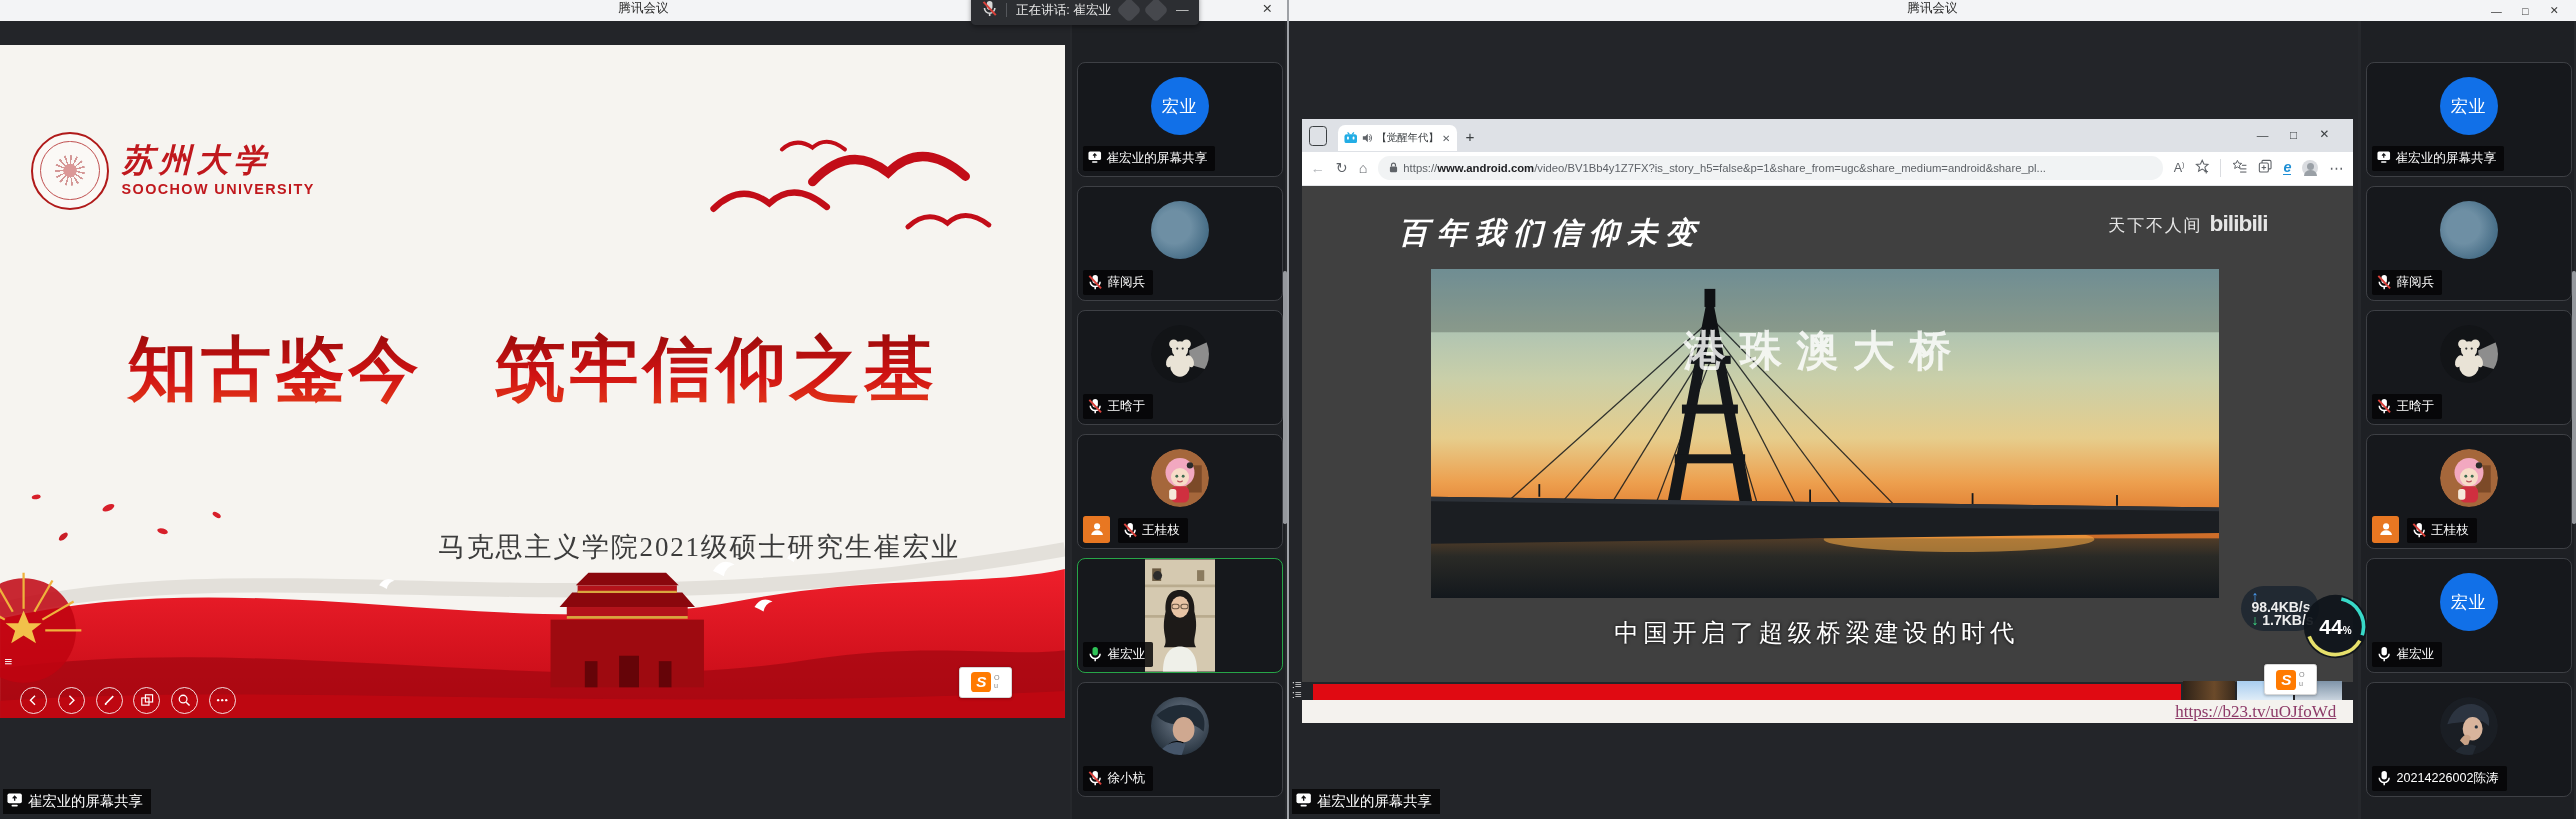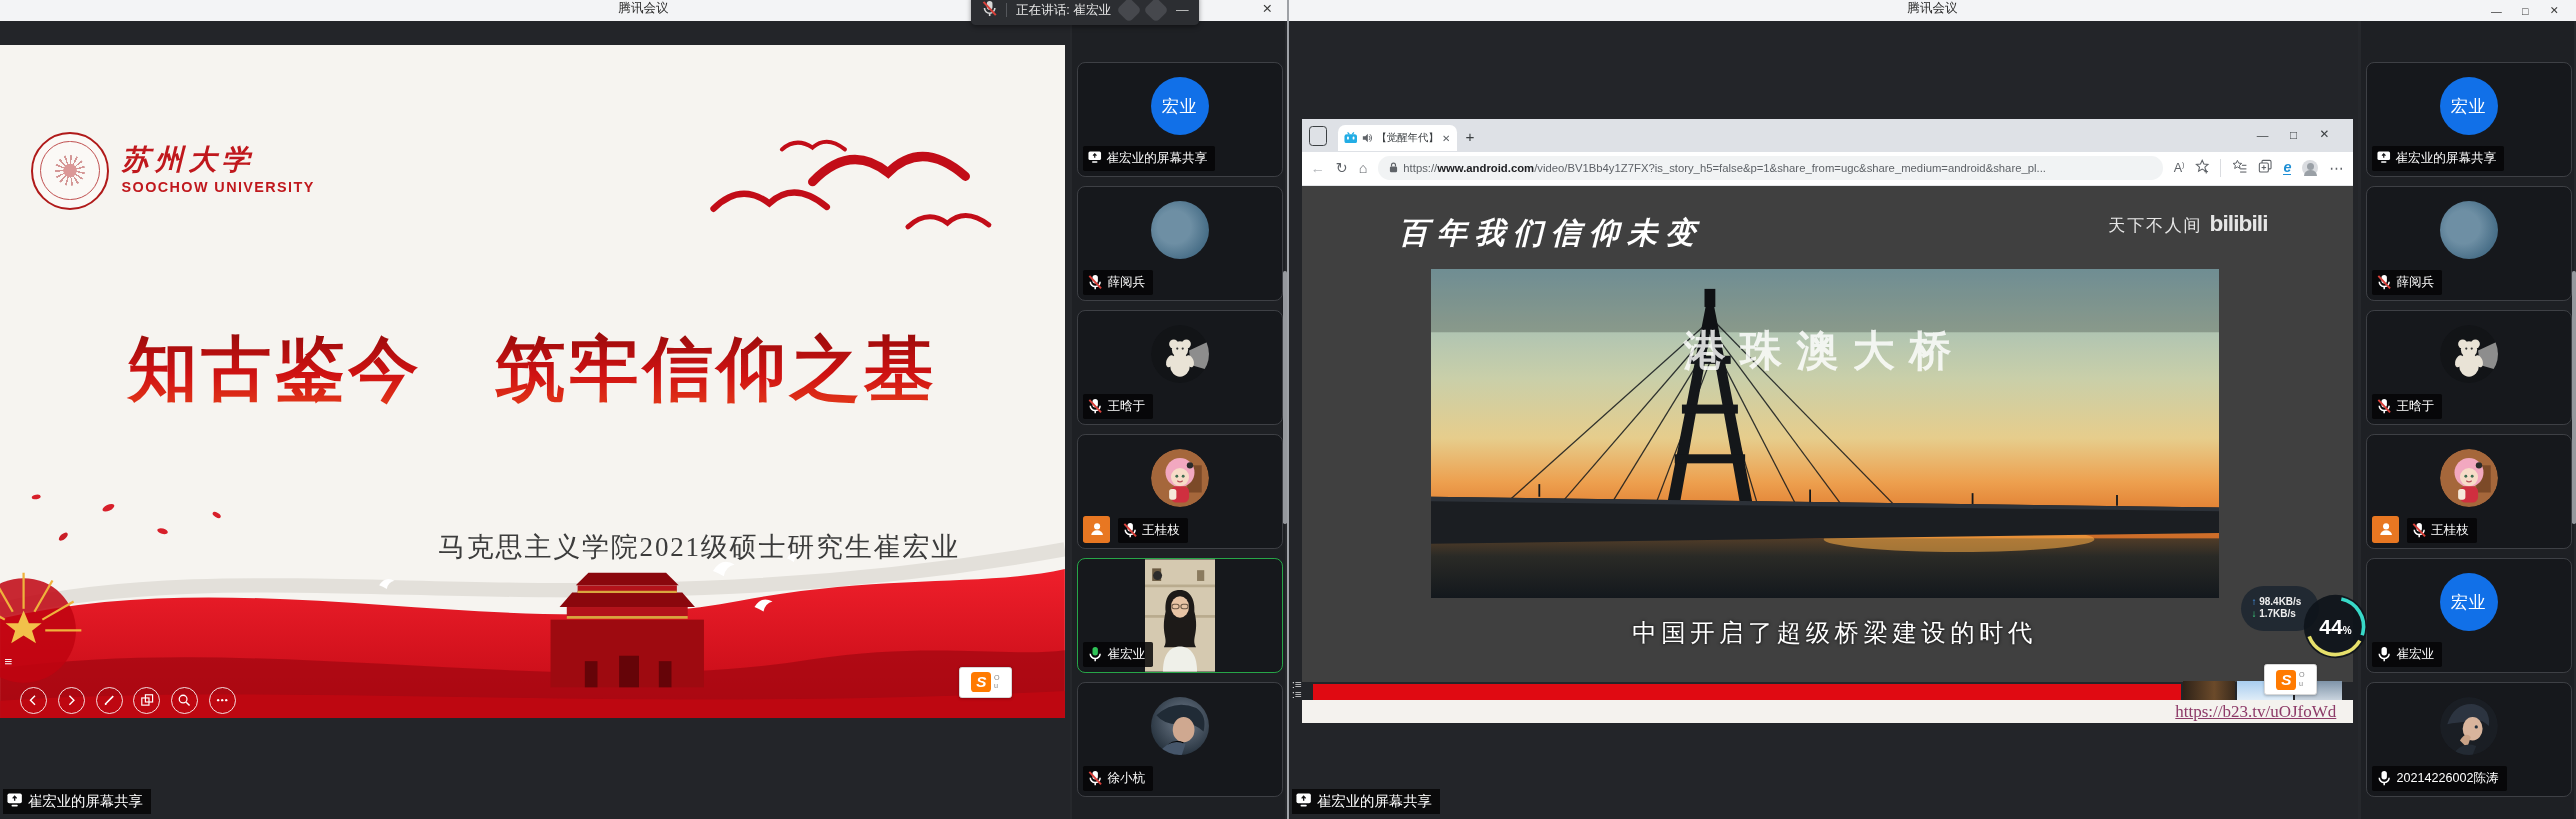--- a/index.html
+++ b/index.html
@@ -28,21 +28,21 @@
     align-items:center;gap:5.4px;padding:2.7px 8.1px 2.7px 4.5px;font-size:14.4px;z-index:30;}
 
   
   .slide{position:absolute;left:0;top:23.5px;width:1065px;height:673px;background:#f6f4f0;overflow:hidden;}
   .logo{position:absolute;left:31px;top:87px;display:flex;align-items:center;gap:12.6px;}
   .seal{width:74px;height:74px;border-radius:50%;border:2.7px solid #b01a1a;background:#fbf9f6;position:relative;}
   .seal:before{content:"";position:absolute;inset:7.2px;border:1.4px solid #c05050;border-radius:50%;}
   .seal:after{content:"";position:absolute;inset:21.7px;border-radius:50%;background:radial-gradient(circle,#c24a4a 0 30%,transparent 32%),
     repeating-conic-gradient(#b54848 0 8deg,transparent 8deg 24deg);opacity:.55;}
   .logo-cn{font-family:"Liberation Serif","DejaVu Serif",serif;font-style:italic;font-weight:bold;
-    font-size:28px;color:#c0181d;letter-spacing:5.4px;line-height:1;}
+    font-size:32px;color:#c0181d;letter-spacing:5.4px;line-height:1;}
   .logo-en{font-size:14.4px;font-weight:bold;color:#c0181d;letter-spacing:1.4px;margin-top:5.4px;}
   .birds{position:absolute;left:695px;top:81px;width:343px;height:135px;}
   .slide-title{position:absolute;left:0;top:278px;width:100%;text-align:center;font-size:70px;font-weight:900;
     letter-spacing:3.6px;color:#c40f13;background:linear-gradient(180deg,#8f0a0a 0%,#d01212 55%,#e8441c 100%);
     -webkit-background-clip:text;background-clip:text;-webkit-text-fill-color:transparent;
     font-family:"Liberation Serif","DejaVu Serif",serif;}
   .slide-sub{position:absolute;right:105px;top:484px;font-size:27px;color:#3c3c3c;letter-spacing:1.8px;
     font-family:"Liberation Serif","DejaVu Serif",serif;}
   .band{position:absolute;left:0;bottom:0;width:1065px;height:194px;}
   .band svg{overflow:visible;}
@@ -104,26 +104,26 @@
   .vsep{width:0.9px;height:18px;background:#dadce0;}
   .bcontent{position:absolute;left:0;top:67px;width:1051px;height:496px;background:#404040;overflow:hidden;}
   .photo{position:absolute;left:129px;top:83px;width:788px;height:329px;}
   .cap-top{position:absolute;left:97px;top:27px;font-size:30px;color:#fff;font-weight:bold;letter-spacing:8.1px;
     font-family:"Liberation Serif","DejaVu Serif",serif;font-style:italic;}
   .wmark{position:absolute;right:85px;top:25px;display:flex;align-items:baseline;gap:7.2px;color:#e6e6e6;}
   .wmark .t{font-size:17px;letter-spacing:1.8px;}
   .wmark .b{font-size:22.6px;font-weight:bold;letter-spacing:-0.9px;}
   .cap-mid{position:absolute;left:129px;width:788px;top:137px;text-align:center;font-size:42px;color:rgba(255,255,255,.82);
     letter-spacing:14.4px;font-family:"Liberation Serif","DejaVu Serif",serif;font-weight:bold;}
-  .cap-bot{position:absolute;left:139px;width:788px;top:431px;text-align:center;font-size:24.4px;color:#fff;
+  .cap-bot{position:absolute;left:121px;width:788px;top:431px;text-align:center;font-size:24.4px;color:#fff;
     letter-spacing:4.5px;font-family:"Liberation Serif","DejaVu Serif",serif;text-shadow:0 0 3.6px #000;}
   .netpill{position:absolute;left:939px;top:400px;width:78px;height:45px;background:rgba(28,38,48,.88);
     border-radius:22.6px;display:flex;flex-direction:column;justify-content:center;padding-left:10.8px;box-sizing:border-box;
     gap:1.8px;z-index:8;}
-  .netpill div{font-size:10px;color:#eee;font-weight:bold;line-height:10.8px;}
+  .netpill div{font-size:14px;color:#eee;font-weight:bold;line-height:10.8px;}
   .netpill .u{color:#4da3ff;}.netpill .d{color:#3ddc84;}
   .gauge{position:absolute;left:1013px;top:572px;width:67px;height:67px;z-index:45;}
   .gauge .num{position:absolute;left:0;top:0;width:67px;height:67px;display:flex;align-items:center;justify-content:center;
     color:#fff;font-size:21px;font-weight:bold;}
   .gauge .num i{font-style:normal;font-size:10px;margin-top:7.2px;}
   .pptstrip{position:absolute;left:12.6px;top:679px;width:1051px;height:22.6px;background:#f4f2ee;}
   .redbar{position:absolute;left:24.4px;top:663px;width:868px;height:17px;background:#e00a12;}
   .thumbs{position:absolute;left:894px;top:660px;height:20px;display:flex;gap:1.8px;}
   .thumbs div{height:20px;}
   .th1{width:52px;background:linear-gradient(90deg,#2e2218,#6b4a2a 60%,#3a2b1d);}

